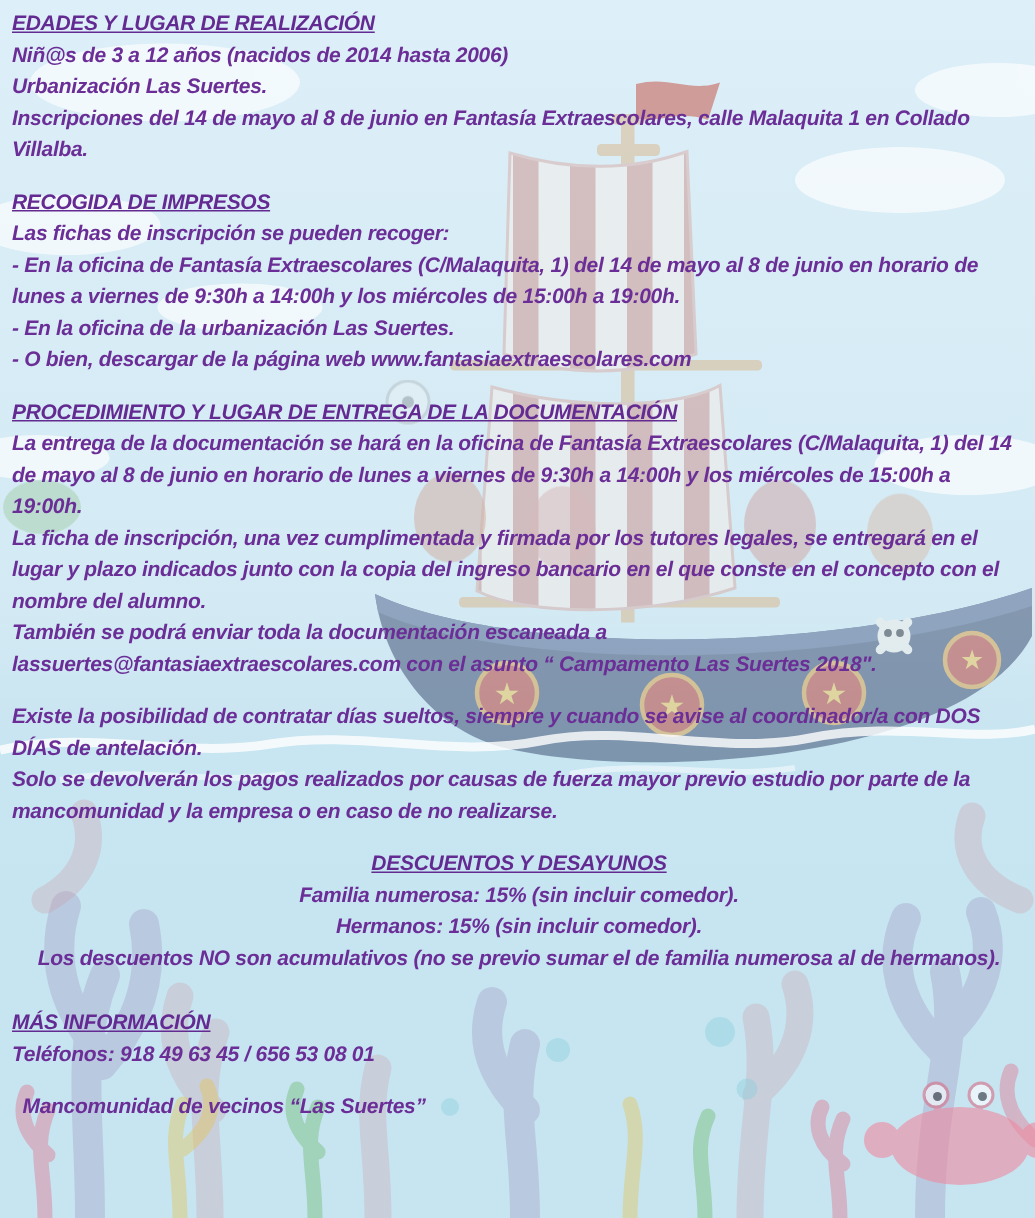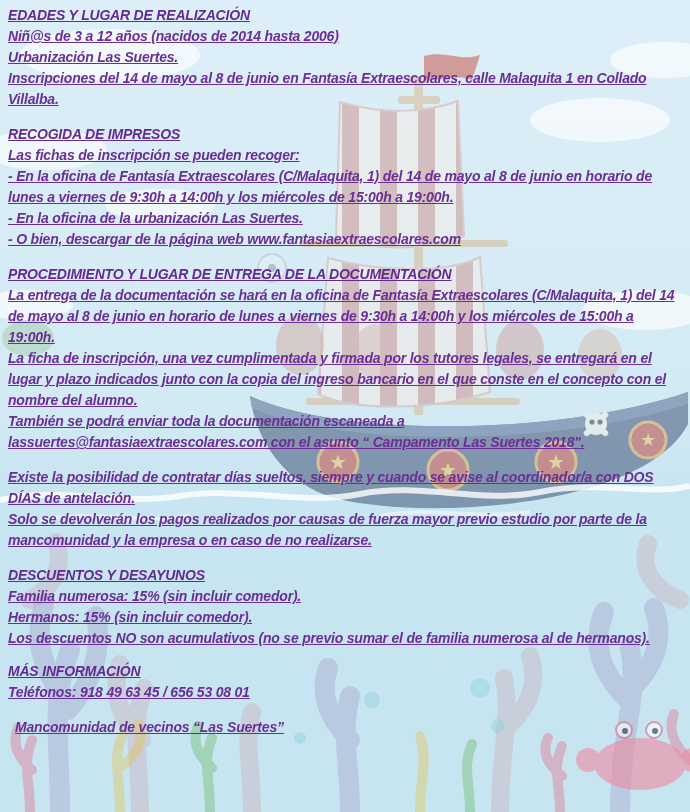--- a/index.html
+++ b/index.html
@@ -5,24 +5,24 @@
   html,body{margin:0;padding:0;background:#ffffff;}
   .flyer{
     position:relative;width:690px;height:812px;overflow:hidden;
     font-family:"Liberation Sans", sans-serif;
   }
   .bg{position:absolute;left:0;top:0;width:690px;height:812px;}
   .content{
     position:absolute;left:0;top:0;width:690px;height:812px;
     box-sizing:border-box;padding:5px 6px 0 8px;
     color:#6b2e97;font-weight:bold;font-style:italic;
-    font-size:14px;line-height:21px;letter-spacing:-0.2px;text-decoration:underline;
+    font-size:14px;line-height:21px;letter-spacing:-0.2px;
   }
   .section{margin:0 0 14px 0;}
-  .section.gap-lg{margin-bottom:12px;}
+  .section.gap-lg{margin-bottom:22px;text-align:center;}
   .section h2{
     margin:0;font-size:14px;line-height:21px;font-weight:bold;font-style:italic;
     text-decoration:underline;color:#632a92;
   }
   .section p{margin:0;}
   .indent{padding-left:7px;}
 </style>
 </head>
 <body>
 

